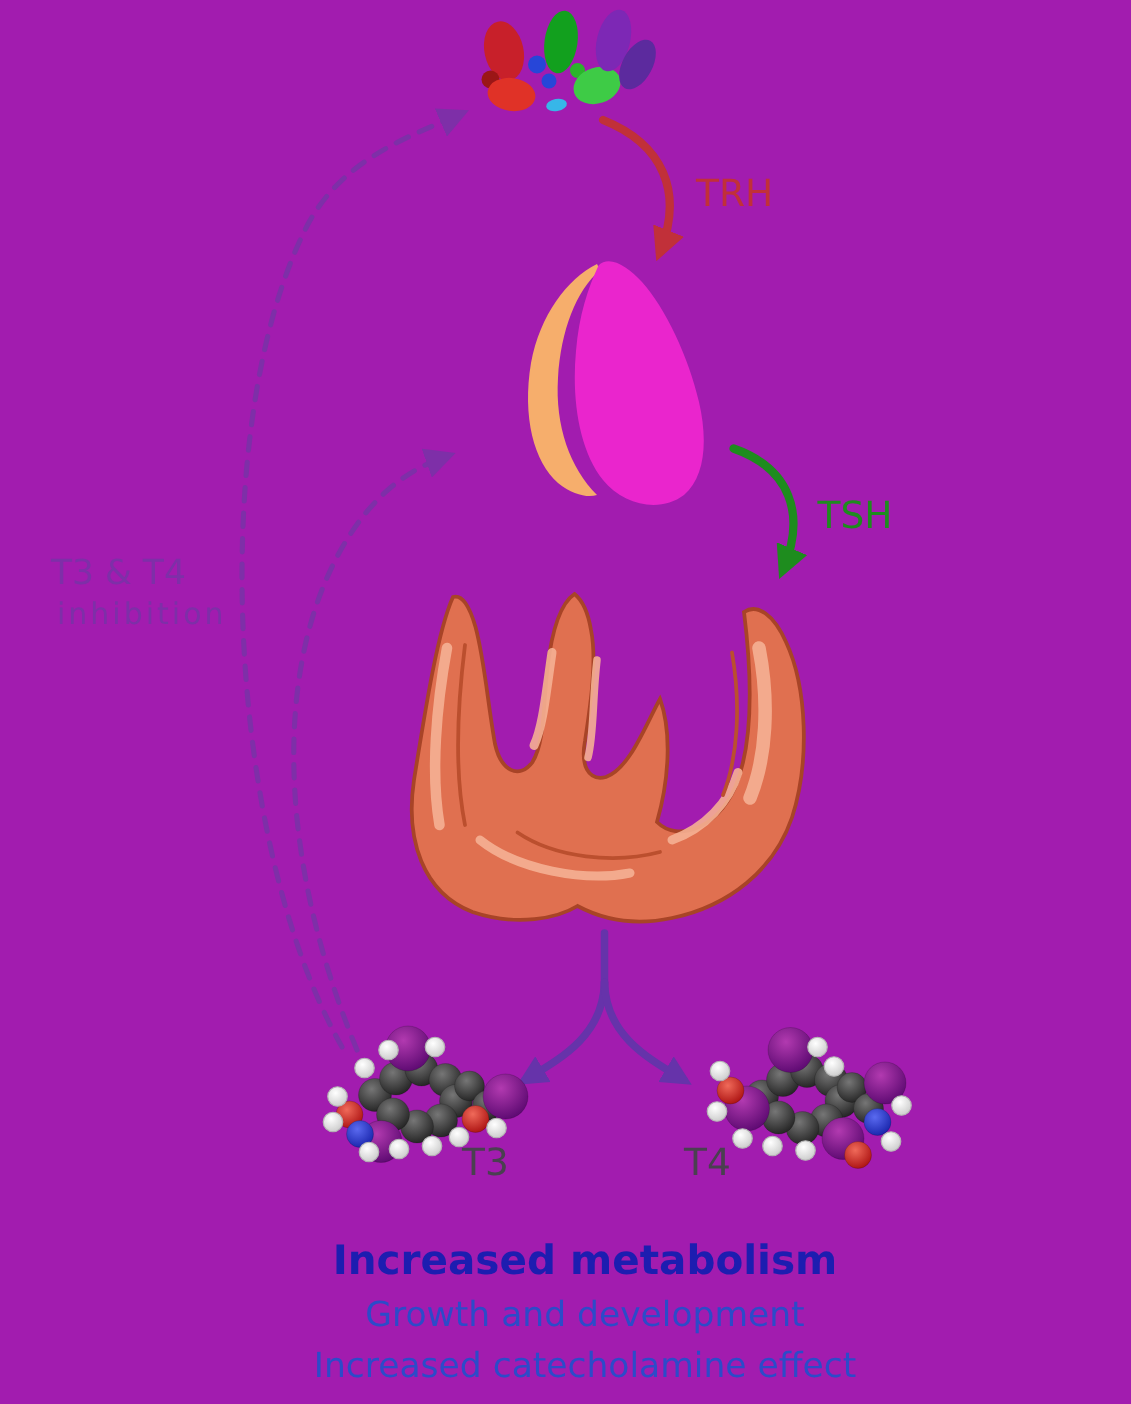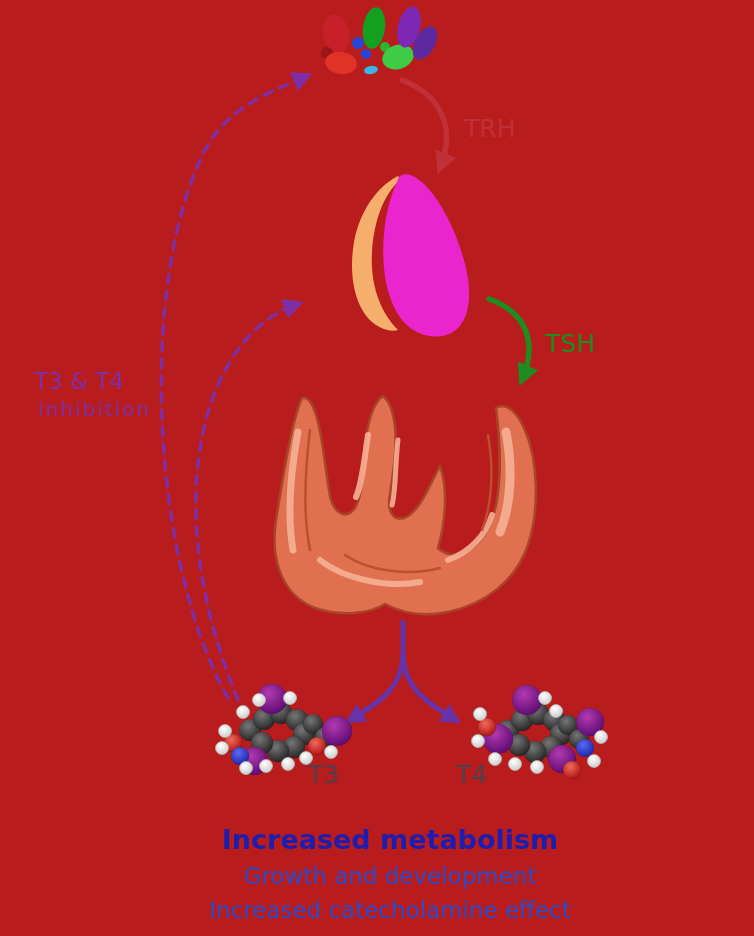--- a/index.html
+++ b/index.html
@@ -1,16 +1,16 @@
 <!DOCTYPE html>
 <html><head>
 <meta charset="utf-8">
 <style>
   html,body{margin:0;padding:0;background:#fff;}
-  .stage{position:relative;width:754px;height:936px;background:#b91c1c;overflow:hidden;}
+  .stage{position:relative;width:754px;height:936px;background:#a21caf;overflow:hidden;}
   svg{display:block;}
   text{font-family:"DejaVu Sans", sans-serif;}
   .hormone-label{font-size:25px;}
   .trh-text{fill:#c13039;}
   .tsh-text{fill:#1e8c1e;}
   .inhib-text1{fill:#7e2fa8;font-size:23px;}
   .inhib-text2{fill:#7e2fa8;font-size:20px;letter-spacing:2px;}
   .mol-label{fill:#4a4050;font-size:25px;}
   .fx-head{fill:#1d1db0;font-size:27px;font-weight:bold;}
   .fx-line{fill:#2c4bc9;font-size:23px;}

